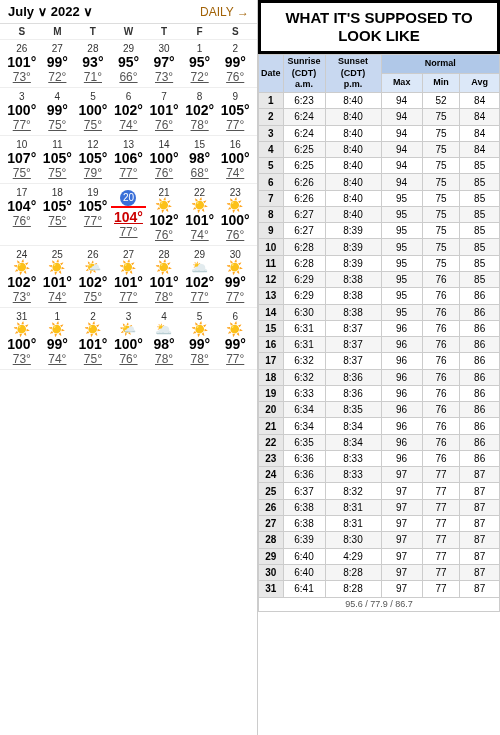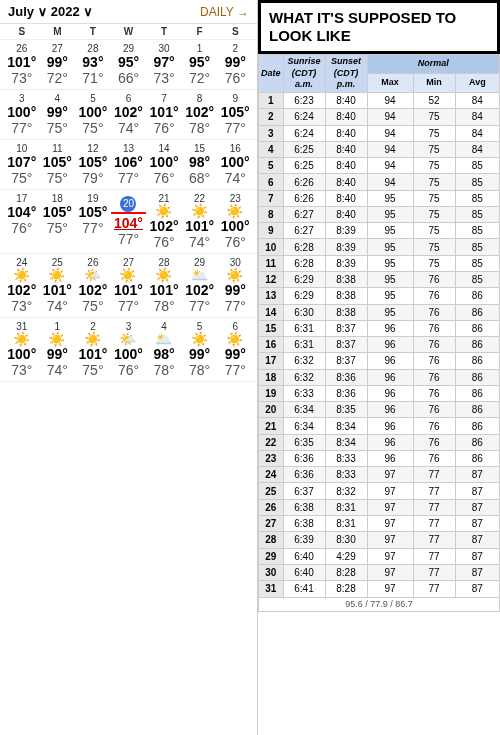--- a/index.html
+++ b/index.html
@@ -98,23 +98,24 @@
     }
 
     .cal-day .high {
       font-size: 14px;
       font-weight: bold;
       color: #000;
       display: block;
     }
 
     .cal-day .low {
-      font-size: 14px;
+      font-size: 12px;
       color: #555;
       display: block;
+      text-decoration: underline;
     }
 
     .cal-day .high.today-high {
       color: #c00;
       text-decoration: underline;
     }
 
     .today-underline {
       width: 100%;
       height: 2px;
@@ -130,42 +131,41 @@
       display: flex;
       flex-direction: column;
     }
 
     .right-header {
       background: #fff;
       border: 3px solid #000;
       padding: 6px 8px;
       font-size: 15px;
       font-weight: bold;
-      text-align: left;
+      text-align: center;
       line-height: 1.2;
     }
 
     .weather-table {
       width: 100%;
       border-collapse: collapse;
       font-size: 10px;
     }
 
     .weather-table th, .weather-table td {
       border: 1px solid #ccc;
       text-align: center;
       padding: 1px 2px;
       line-height: 1.3;
     }
 
     .weather-table thead tr:first-child th {
       background: #c8d8f0;
       font-weight: bold;
       font-size: 9px;
-      font-style: italic;
     }
 
     .weather-table thead tr:nth-child(2) th {
       background: #dce8f8;
       font-size: 9px;
     }
 
     .weather-table tbody td {
       font-size: 10px;
     }
@@ -174,21 +174,21 @@
       background: #f5f5f5;
     }
 
     .weather-table tbody tr td:first-child {
       font-weight: bold;
       background: #e8e8e8;
     }
 
     .col-date { width: 18px; }
     .col-sunrise { width: 42px; }
-    .col-sunset { width: 42px; }
+    .col-sunset { width: 56px; }
 
     .normal-header {
       background: #b0c8e8 !important;
     }
 
     .footer-row {
       font-size: 9px;
       text-align: center;
       padding: 2px;
       color: #555;

